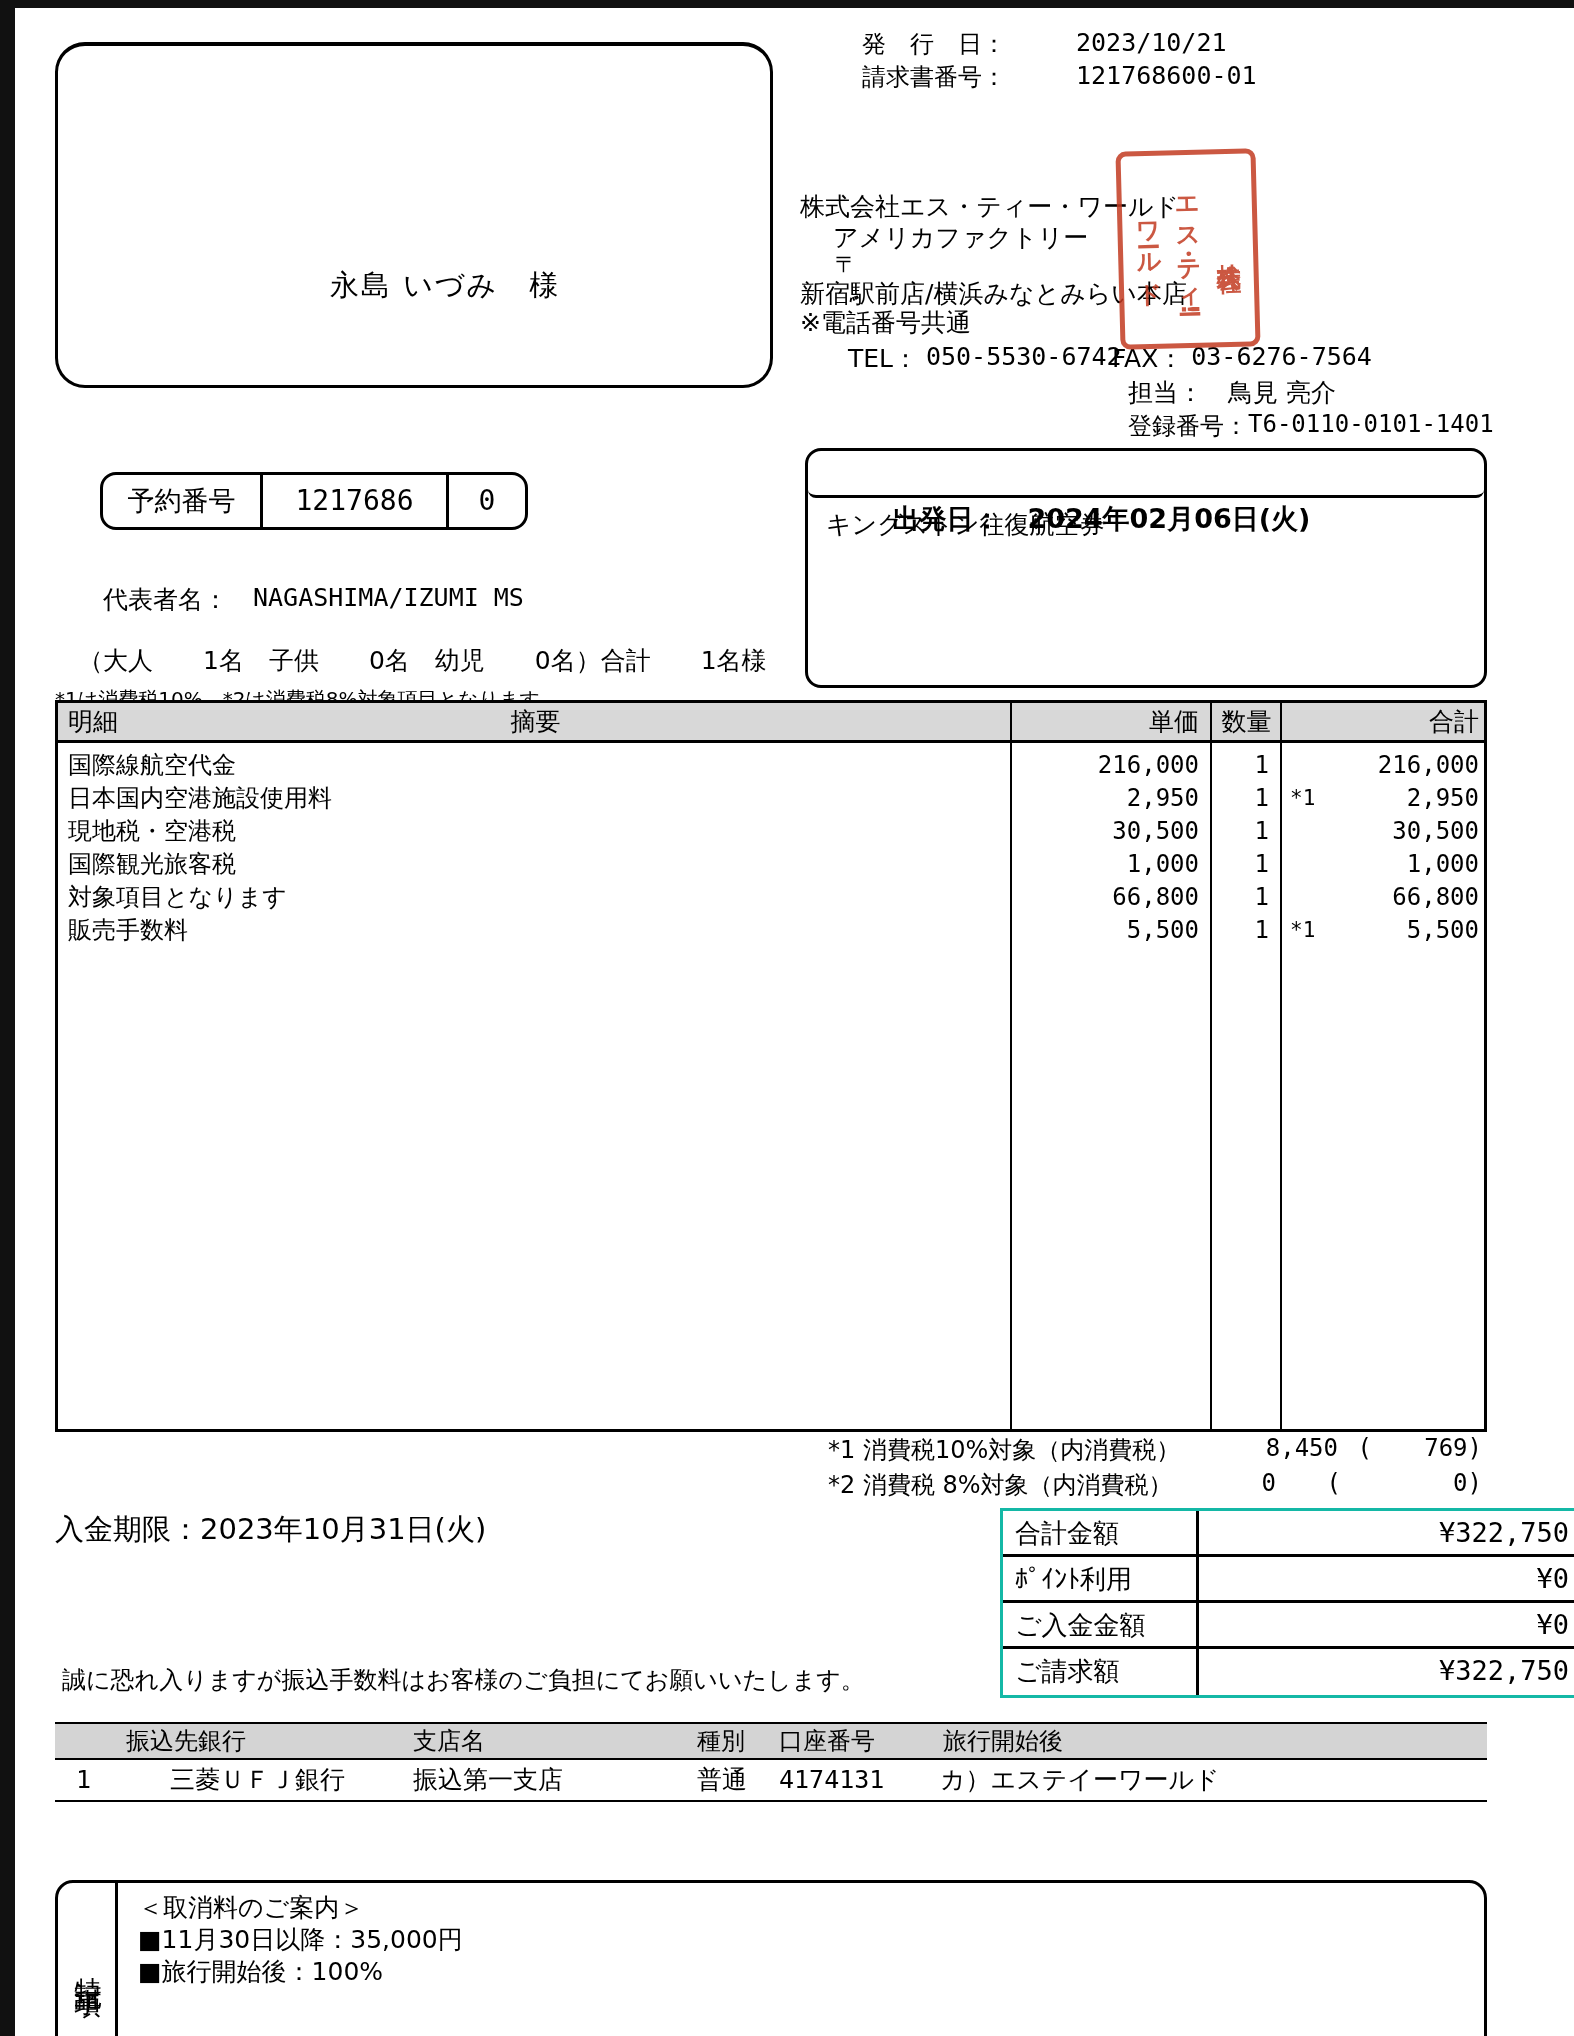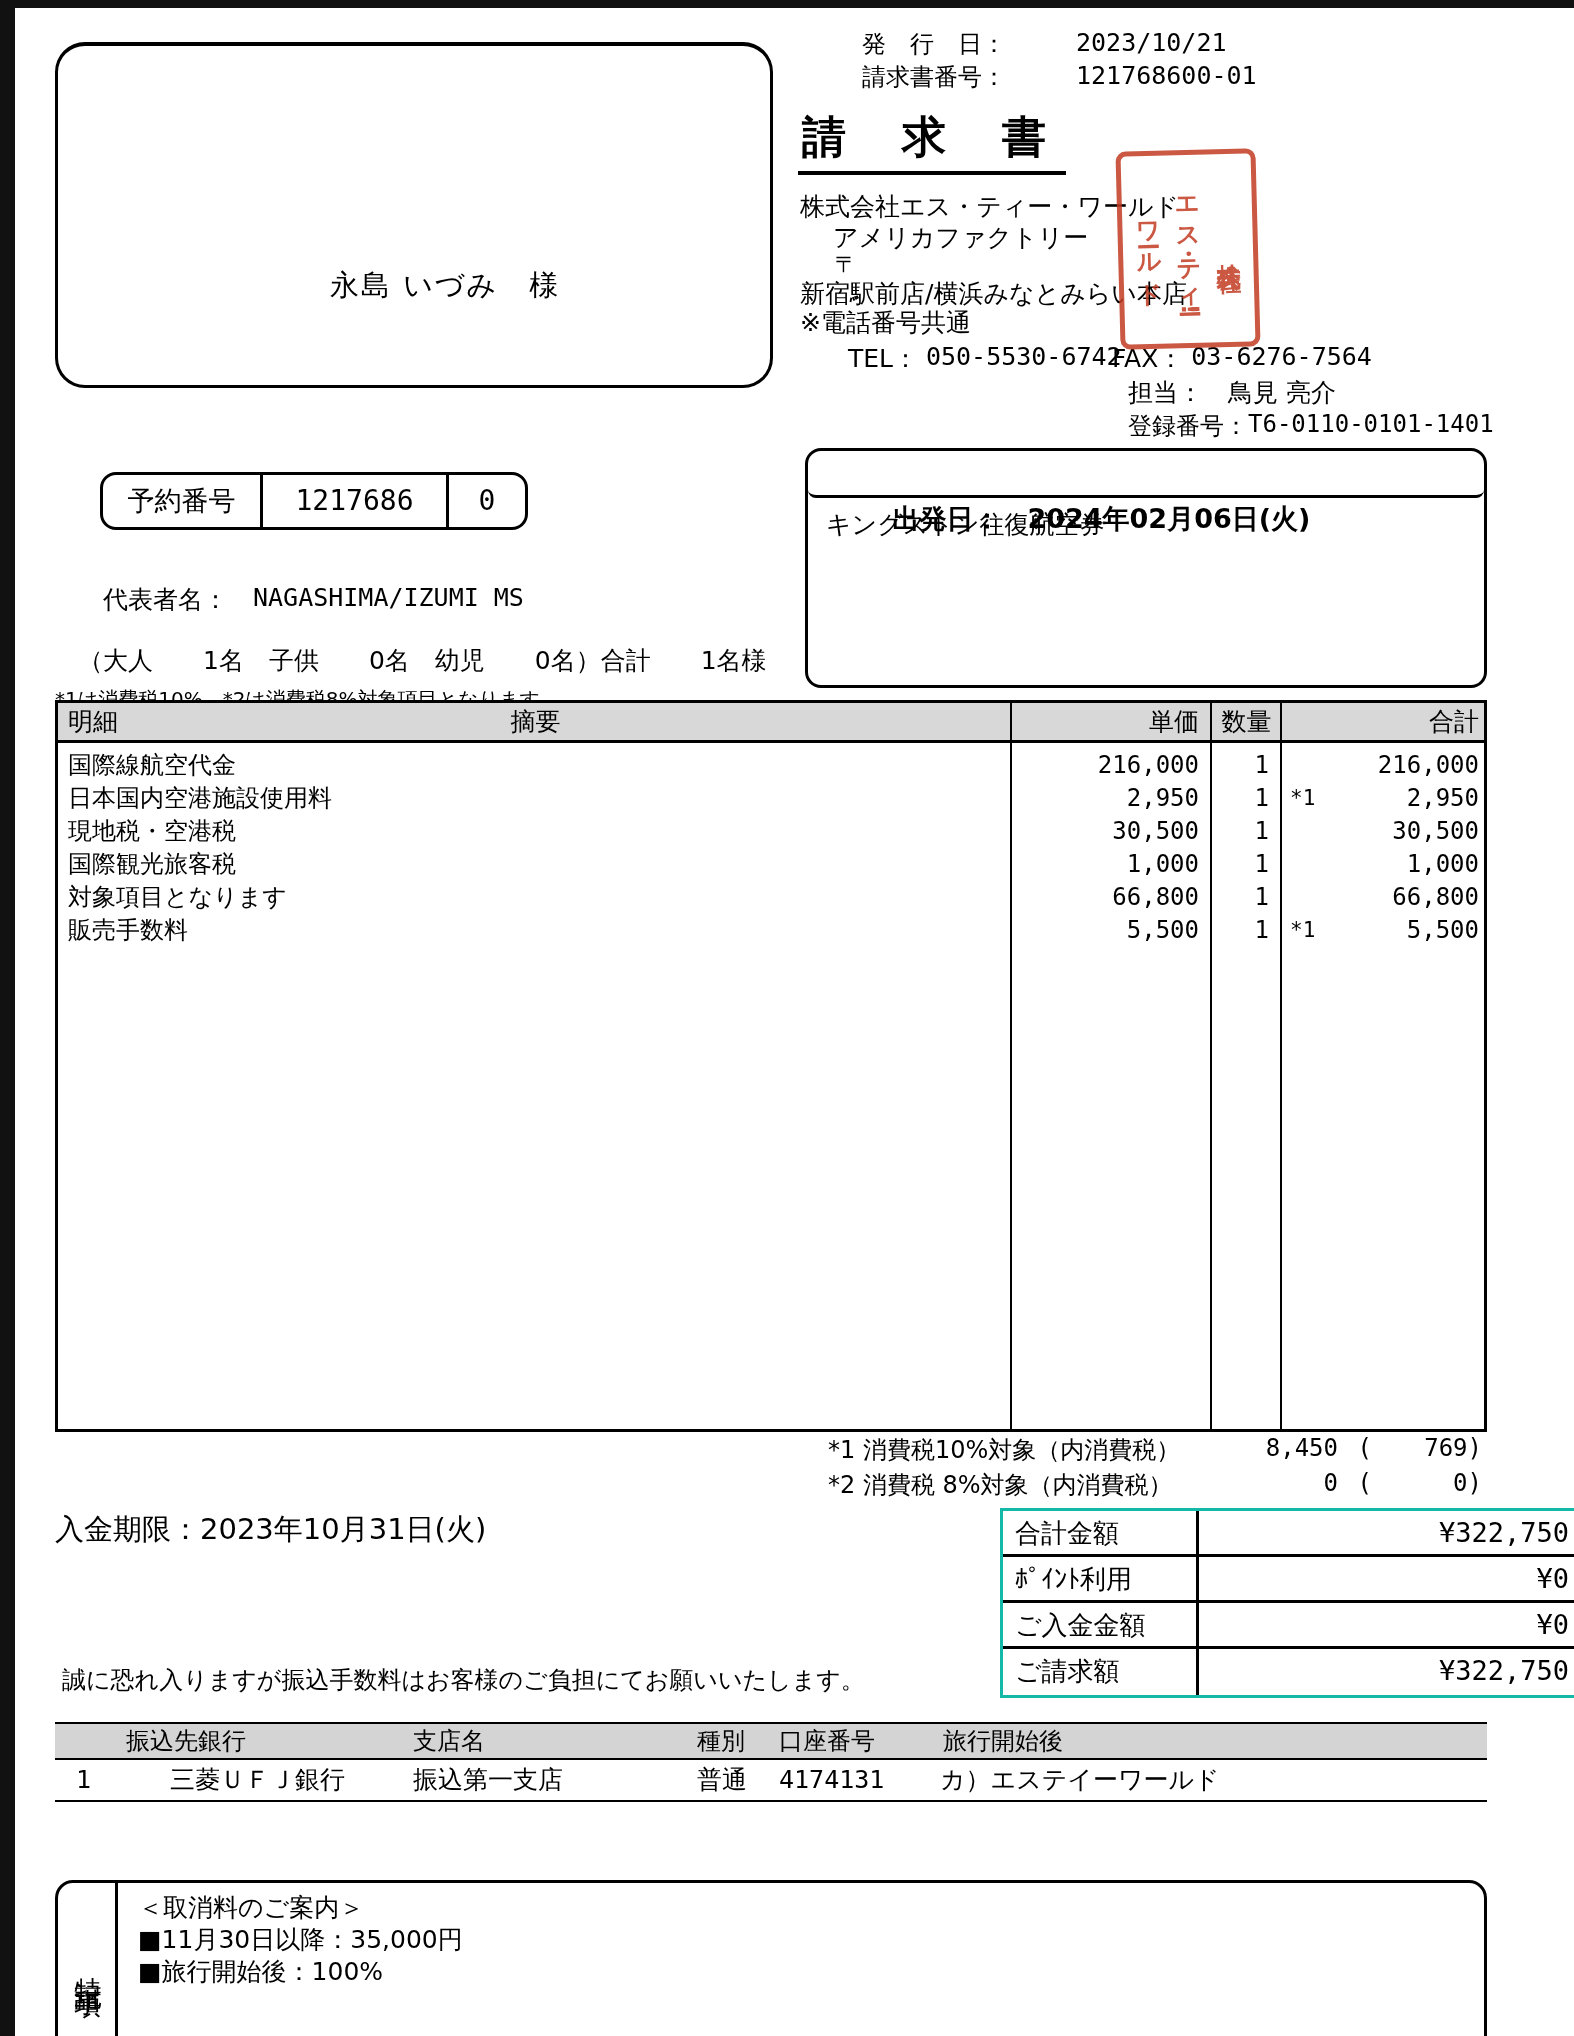--- a/index.html
+++ b/index.html
@@ -84,21 +84,21 @@
   .h-total { position:absolute; left:1225px; width:196px; text-align:right; }
   .it-row { position:absolute; left:0; width:100%; height:33px; line-height:33px; font-size:24px; }
   .r-desc { position:absolute; left:10px; }
   .r-unit { position:absolute; left:955px; width:186px; text-align:right; font-family:"DejaVu Sans Mono",monospace; }
   .r-qty { position:absolute; left:1155px; width:56px; text-align:right; font-family:"DejaVu Sans Mono",monospace; }
   .r-mark { position:absolute; left:1232px; font-size:21px; font-family:"DejaVu Sans Mono",monospace; }
   .r-total { position:absolute; left:1225px; width:196px; text-align:right; font-family:"DejaVu Sans Mono",monospace; }
 
   
   .taxsum { position:absolute; left:828px; width:654px; height:30px; display:flex; font-size:24px; }
-  .ts1 { top:1434px; } .ts2 { top:1469px; }
+  .ts1 { top:1434px; } .ts2 { top:1469px;gap:31px; }
   .taxsum .ts-label { flex:none; white-space:pre; }
   .taxsum .ts-amount { flex:1; text-align:right; font-family:"DejaVu Sans Mono",monospace; }
   .taxsum .ts-open { width:34px; text-align:right; font-family:"DejaVu Sans Mono",monospace; }
   .taxsum .ts-inner { width:110px; text-align:right; font-family:"DejaVu Sans Mono",monospace; }
 
   
   .deadline { position:absolute; left:55px; top:1510px; font-size:29px; display:flex; white-space:pre; }
   .fee-note { position:absolute; left:62px; top:1664px; font-size:24px; }
   .totals-box { position:absolute; left:1000px; top:1508px; width:582px; border:3px solid #14b8a6; }
   .t-row { display:flex; height:46px; border-bottom:3px solid #000; }
@@ -142,21 +142,20 @@
 
   <div class="meta-line meta-issue">
     <span class="lab">発　行　日：</span>
     <span class="val">2023/10/21</span>
   </div>
   <div class="meta-line meta-invoice">
     <span class="lab">請求書番号：</span>
     <span class="val">121768600-01</span>
   </div>
 
-  <div class="doc-title">請　求　書</div>
 
   <div class="co co-name">株式会社エス・ティー・ワールド</div>
   <div class="co co-branch">アメリカファクトリー</div>
   <div class="co co-postal">〒</div>
   <div class="co co-stores">新宿駅前店/横浜みなとみらい本店</div>
   <div class="co co-phone-note">※電話番号共通</div>
   <div class="co co-tel">
     <span>TEL： </span>
     <span class="num">050-5530-6742</span>
   </div>

